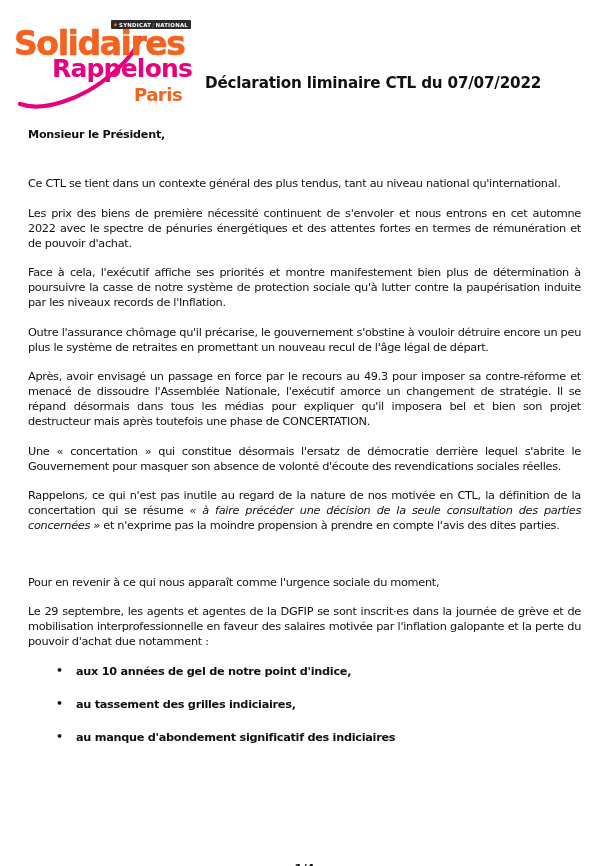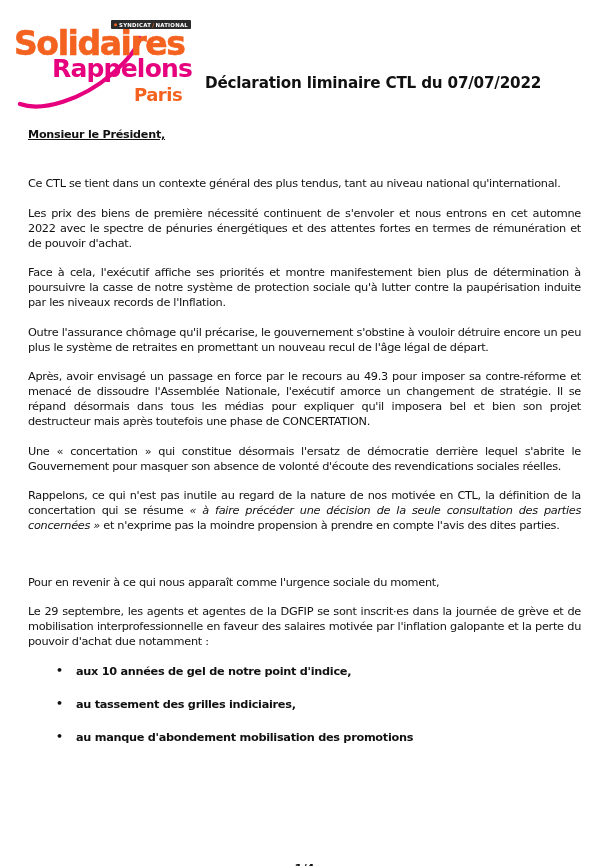--- a/index.html
+++ b/index.html
@@ -147,21 +147,20 @@
     width: 553px;
   }
 
   .salutation {
     font-family: "DejaVu Sans", sans-serif;
     font-weight: bold;
     font-size: 11.2px;
     letter-spacing: -0.25px;
     color: #111111;
     margin: 0 0 35px 0;
-    text-decoration: underline;
   }
 
   p.para {
     margin: 0 0 14.5px 0;
     font-family: "DejaVu Sans", sans-serif;
     font-weight: normal;
     font-size: 11.3px;
     line-height: 15px;
     letter-spacing: -0.3px;
     text-align: justify;
@@ -254,19 +253,19 @@
 
     <div class="spacer-lg"></div>
 
     <p class="para">Pour en revenir à ce qui nous apparaît comme l'urgence sociale du moment,</p>
 
     <p class="para">Le 29 septembre, les agents et agentes de la DGFIP se sont inscrit·es dans la journée de grève et de mobilisation interprofessionnelle en faveur des salaires motivée par l'inflation galopante et la perte du pouvoir d'achat due notamment :</p>
 
     <ul class="bullets">
       <li>aux 10 années de gel de notre point d'indice,</li>
       <li>au tassement des grilles indiciaires,</li>
-      <li>au manque d'abondement mobilisation des promotions</li>
+      <li>au manque d'abondement significatif des indiciaires</li>
 
     </ul>
   </div>
 
   <div class="footer-page">1/4</div>
 </div>
 
 </body></html>

